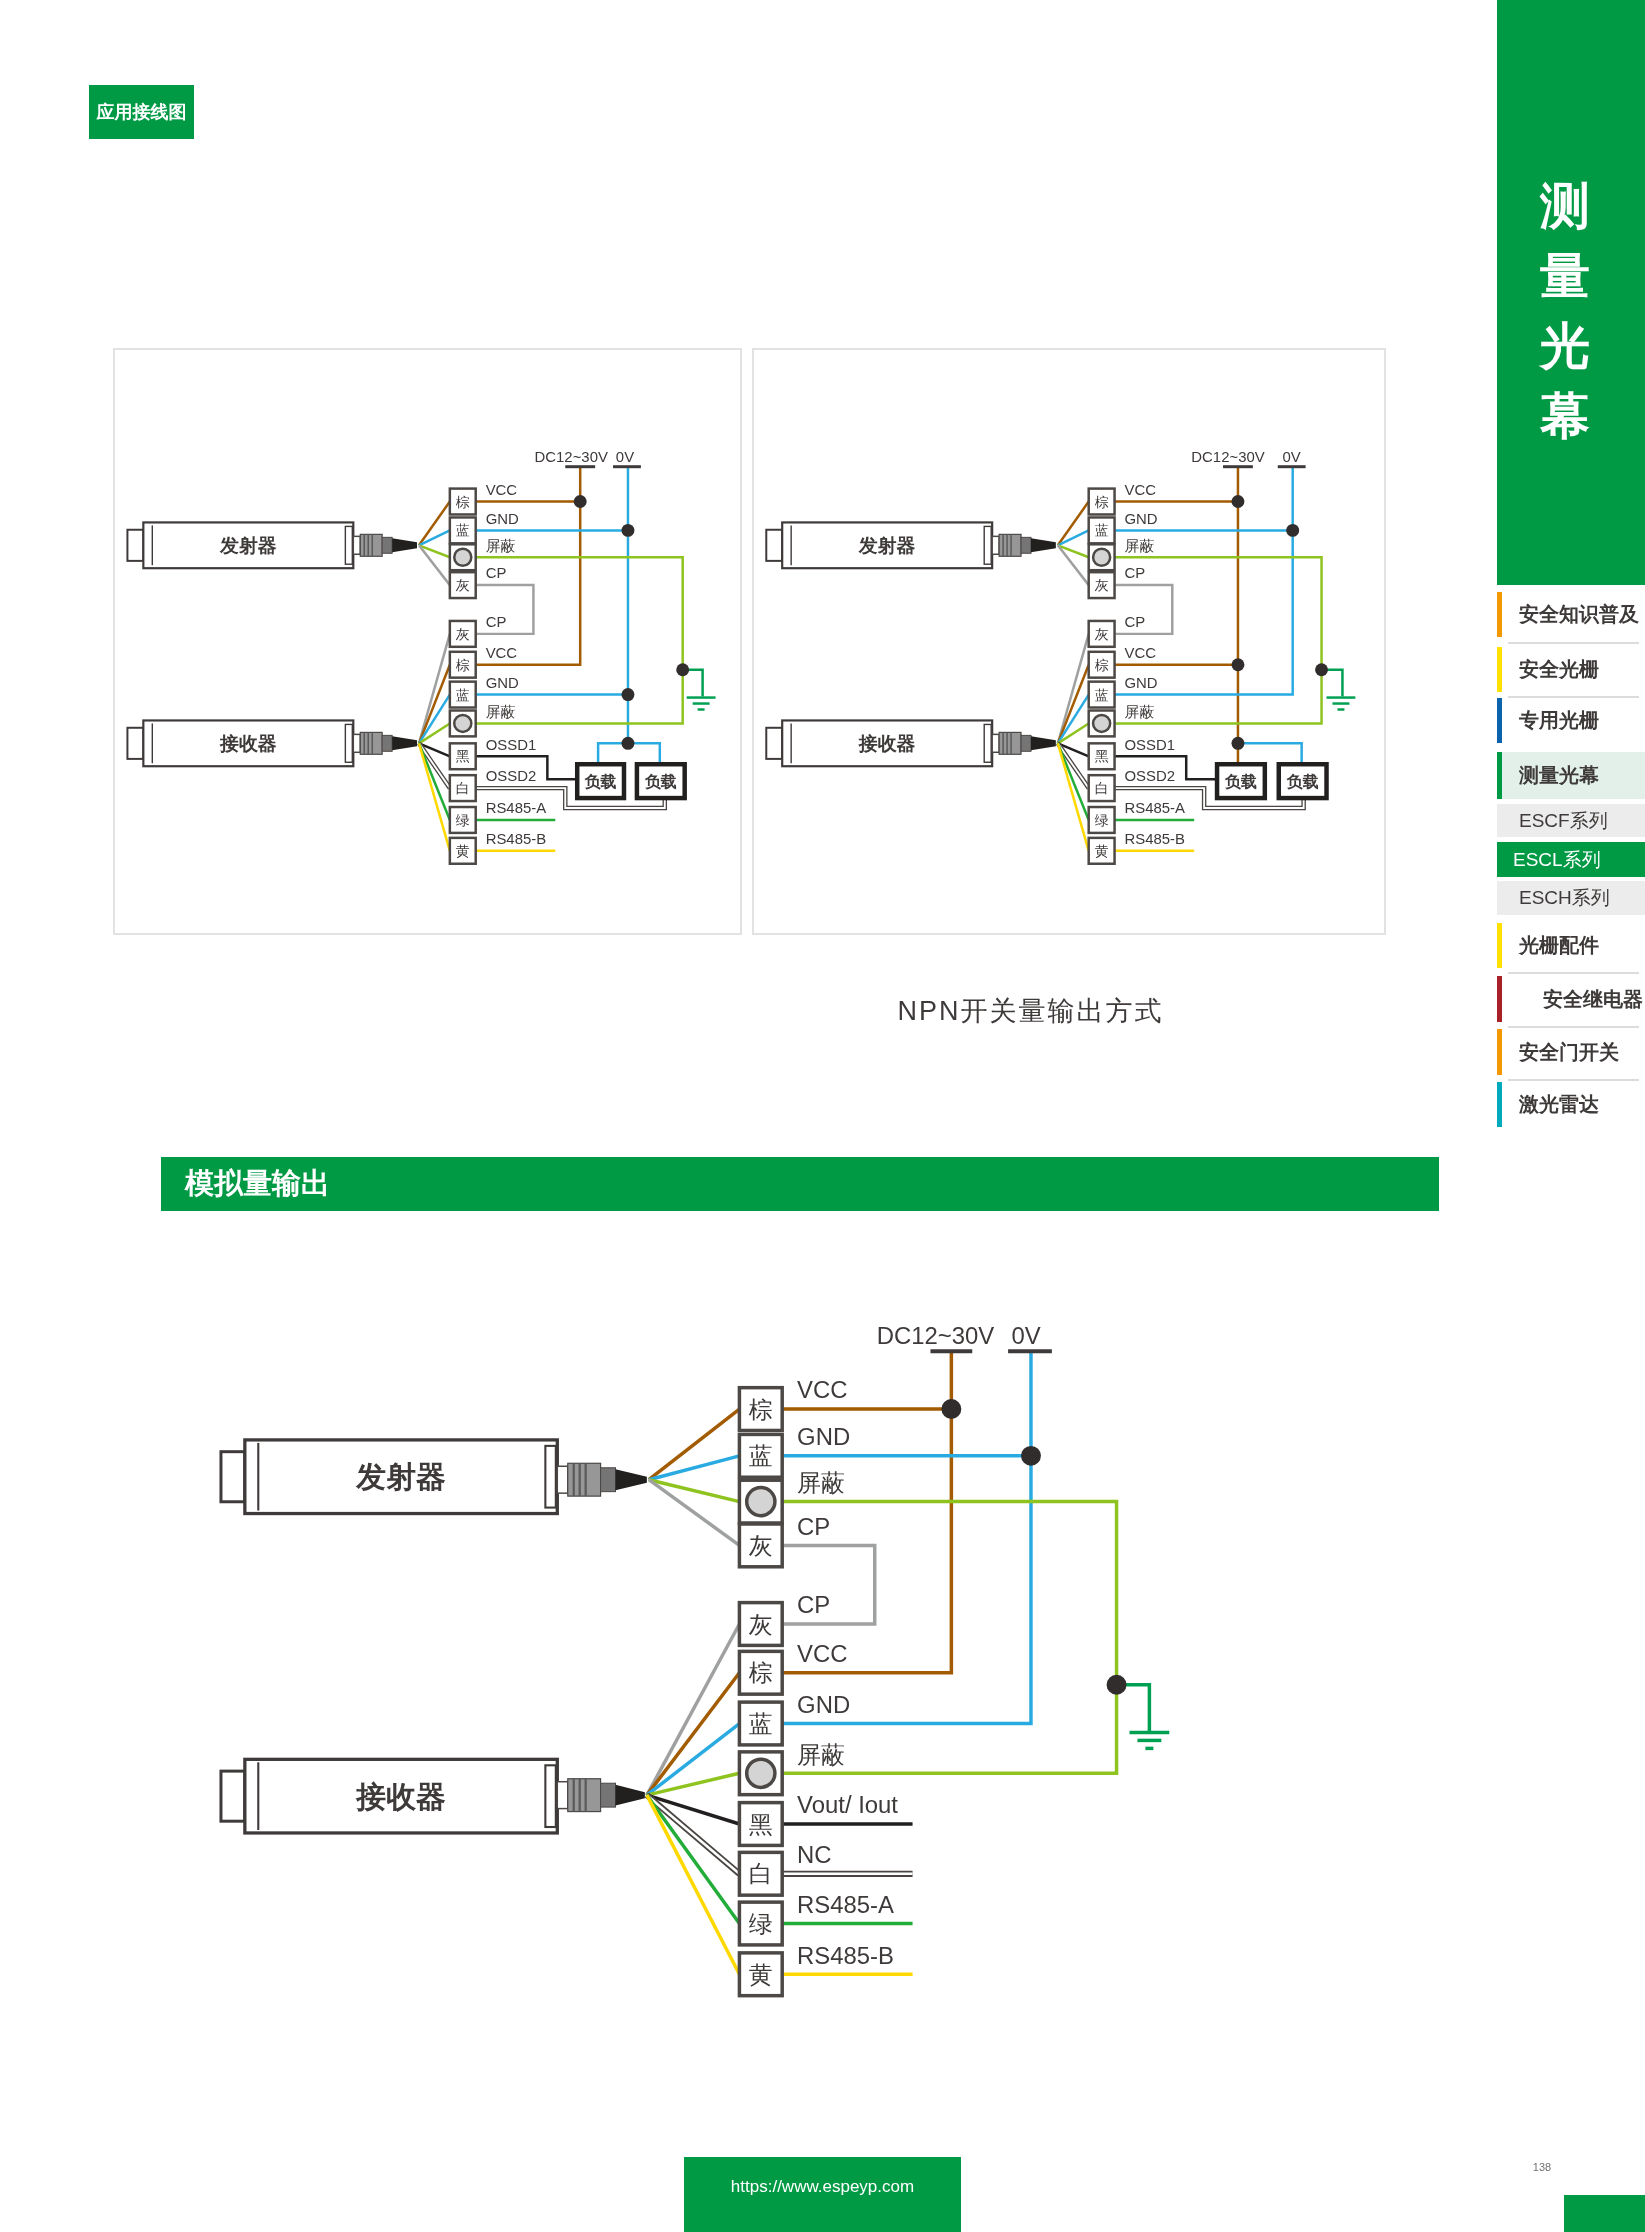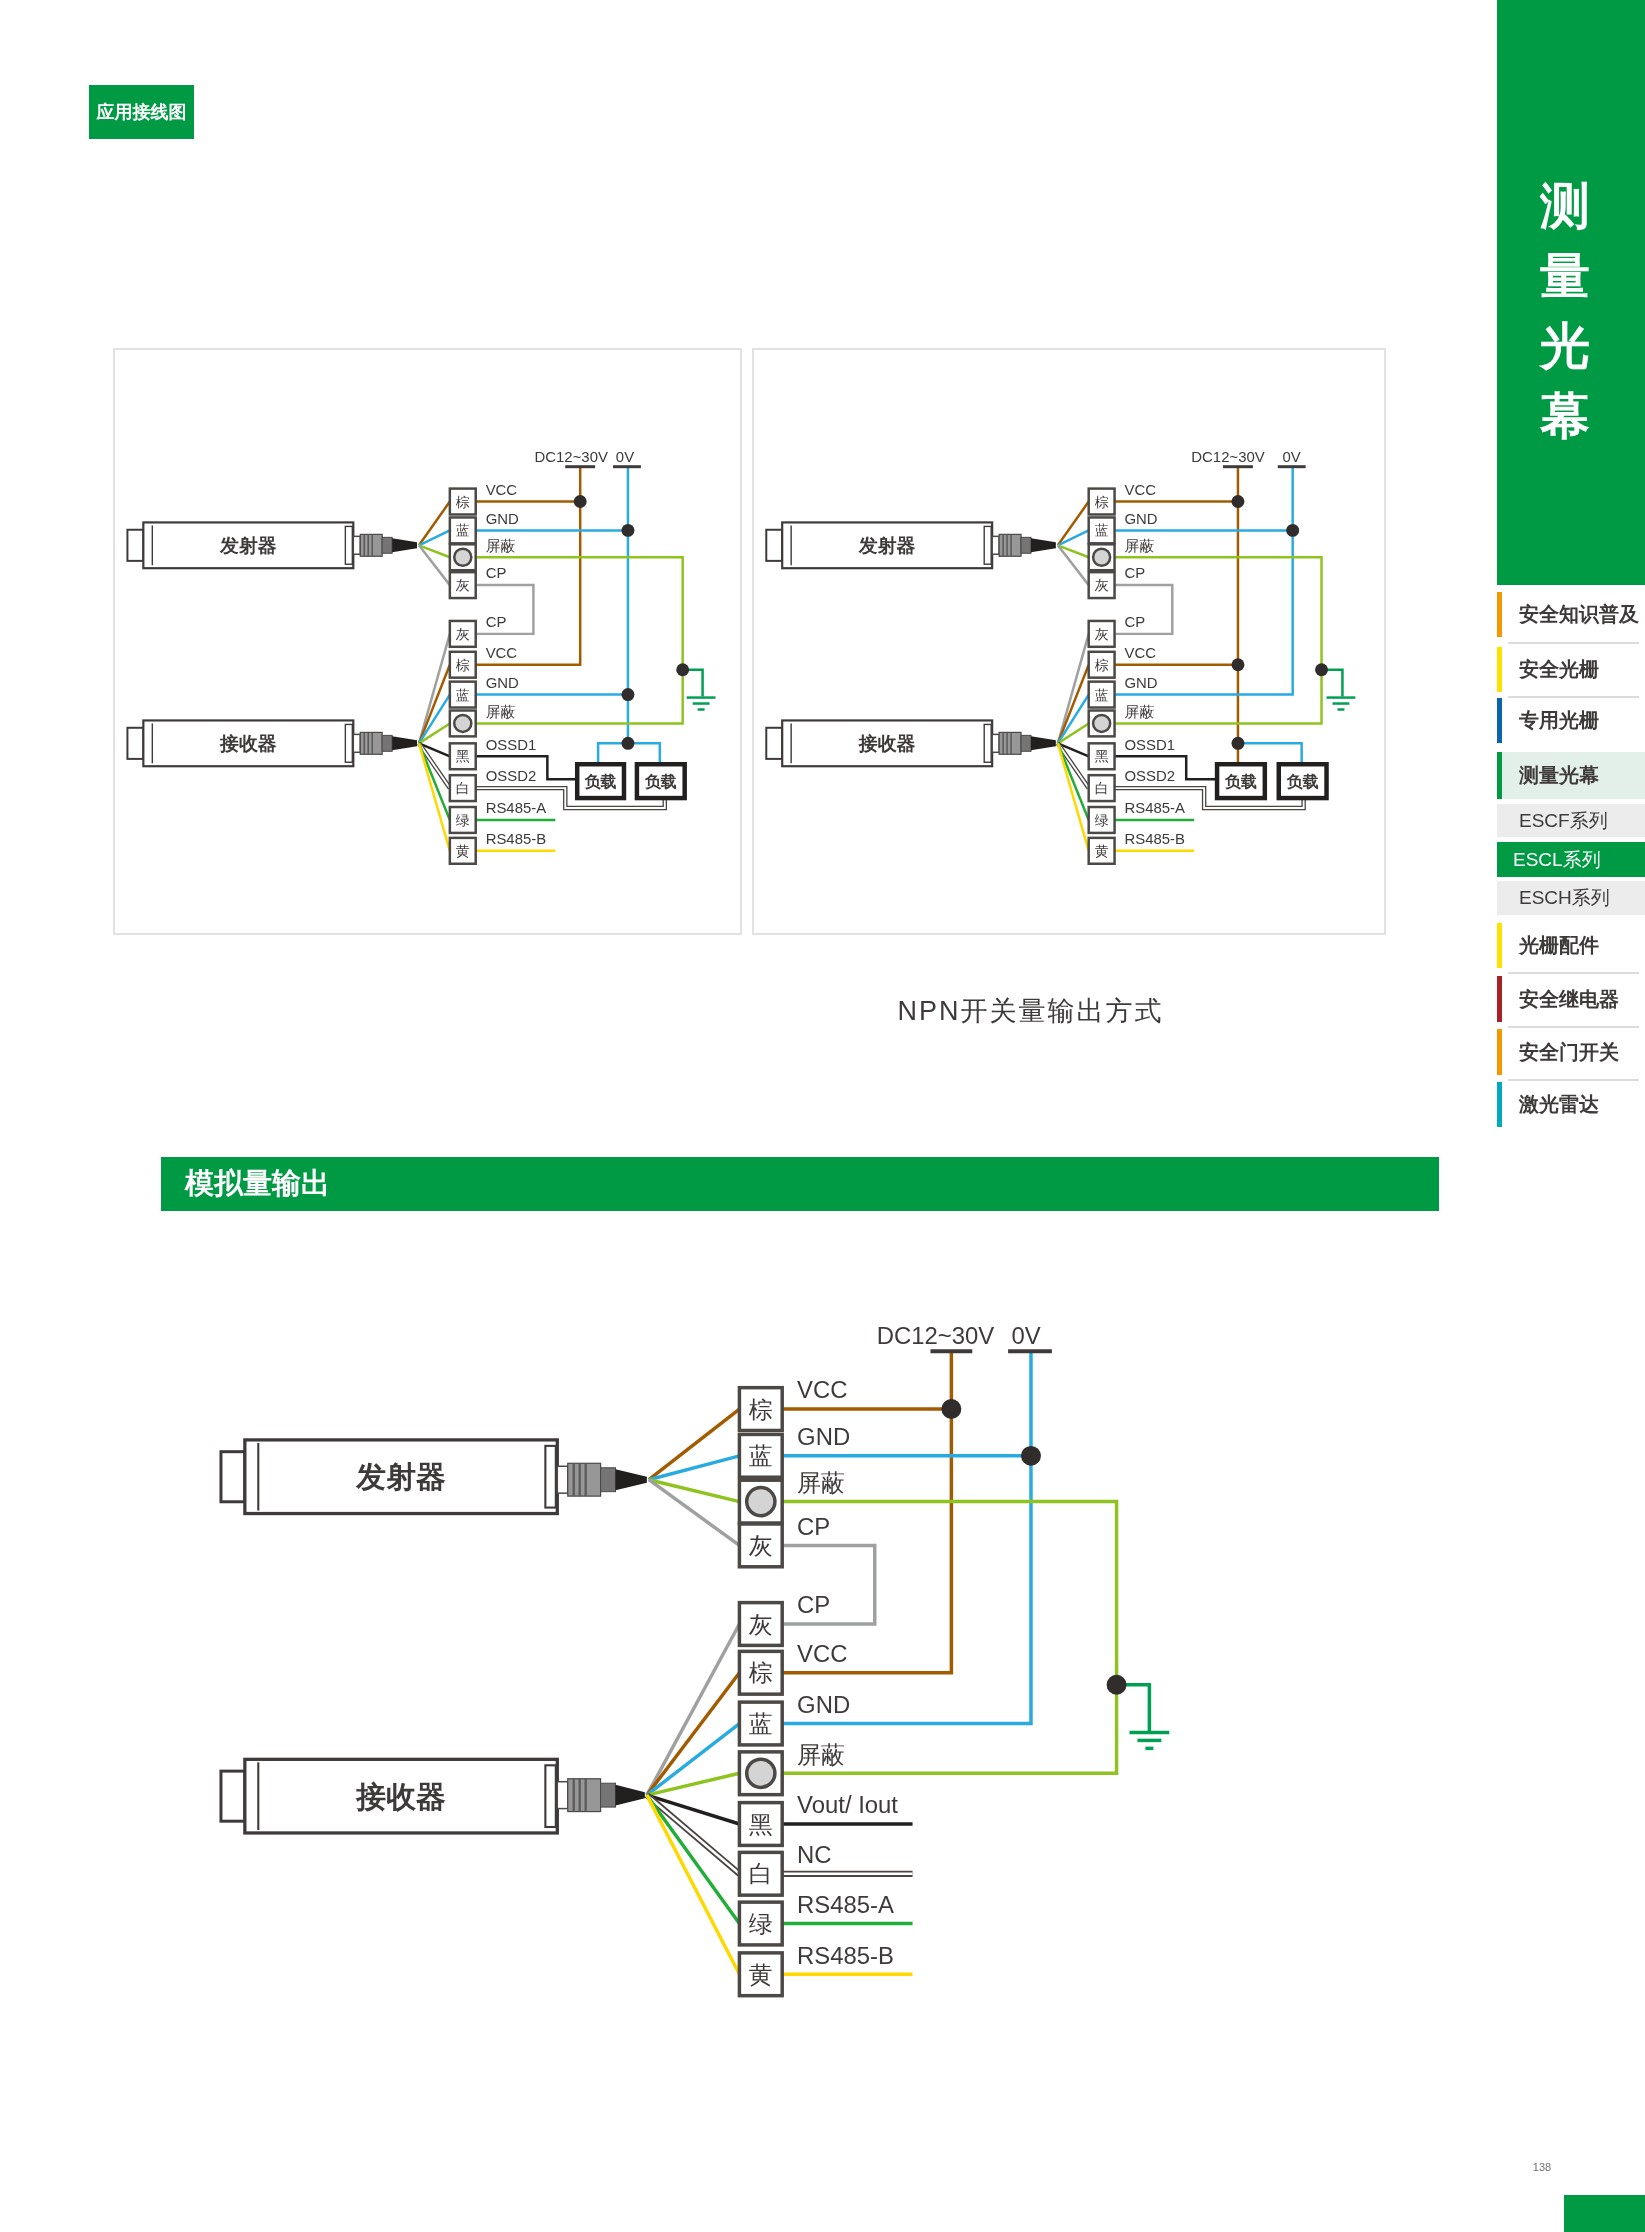--- a/index.html
+++ b/index.html
@@ -393,34 +393,37 @@
   <div class="abs nav-item sub" style="left:1497px;top:881px;width:148px;height:34px;">
     <span class="lbl">ESCH系列</span>
   </div>
 
   <div class="abs nav-item" style="left:1497px;top:923px;width:148px;height:45px;">
     <span class="bar" style="background: rgb(255, 225, 0);"></span>
     <span class="lbl">光栅配件</span>
   </div>
   <div class="abs nav-sep" style="left:1508px;top:972px;width:131px;"></div>
 
-  <div class="abs nav-item" style="left:1497px;top:976px;width:148px;height:46px;">
+  <div class="abs nav-item" style="left:1497px;top:976px;width:148px;height:46px;gap:24px;">
     <span class="bar" style="background: rgb(167, 33, 38);"></span>
     <span class="lbl">安全继电器</span>
   </div>
   <div class="abs nav-sep" style="left:1508px;top:1026px;width:131px;"></div>
 
   <div class="abs nav-item" style="left:1497px;top:1029px;width:148px;height:46px;">
     <span class="bar" style="background: rgb(243, 152, 0);"></span>
     <span class="lbl">安全门开关</span>
   </div>
   <div class="abs nav-sep" style="left:1508px;top:1079px;width:131px;"></div>
 
   <div class="abs nav-item" style="left:1497px;top:1082px;width:148px;height:45px;">
     <span class="bar" style="background: rgb(0, 169, 188);"></span>
     <span class="lbl">激光雷达</span>
   </div>
 
+  <div class="abs footer-badge" style="left:684px;top:2157px;width:277px;height:76px;">
+    <span style="transform:translateY(-8px);">https://www.espeyp.com</span>
+  </div>
   <div class="abs pagenum" style="left:1512px;top:2161px;width:60px;text-align:center;">138</div>
   <div class="abs" style="left:1564px;top:2195px;width:82px;height:38px;background:#009944;"></div>
 
 </div>
 
 
 </body></html>

